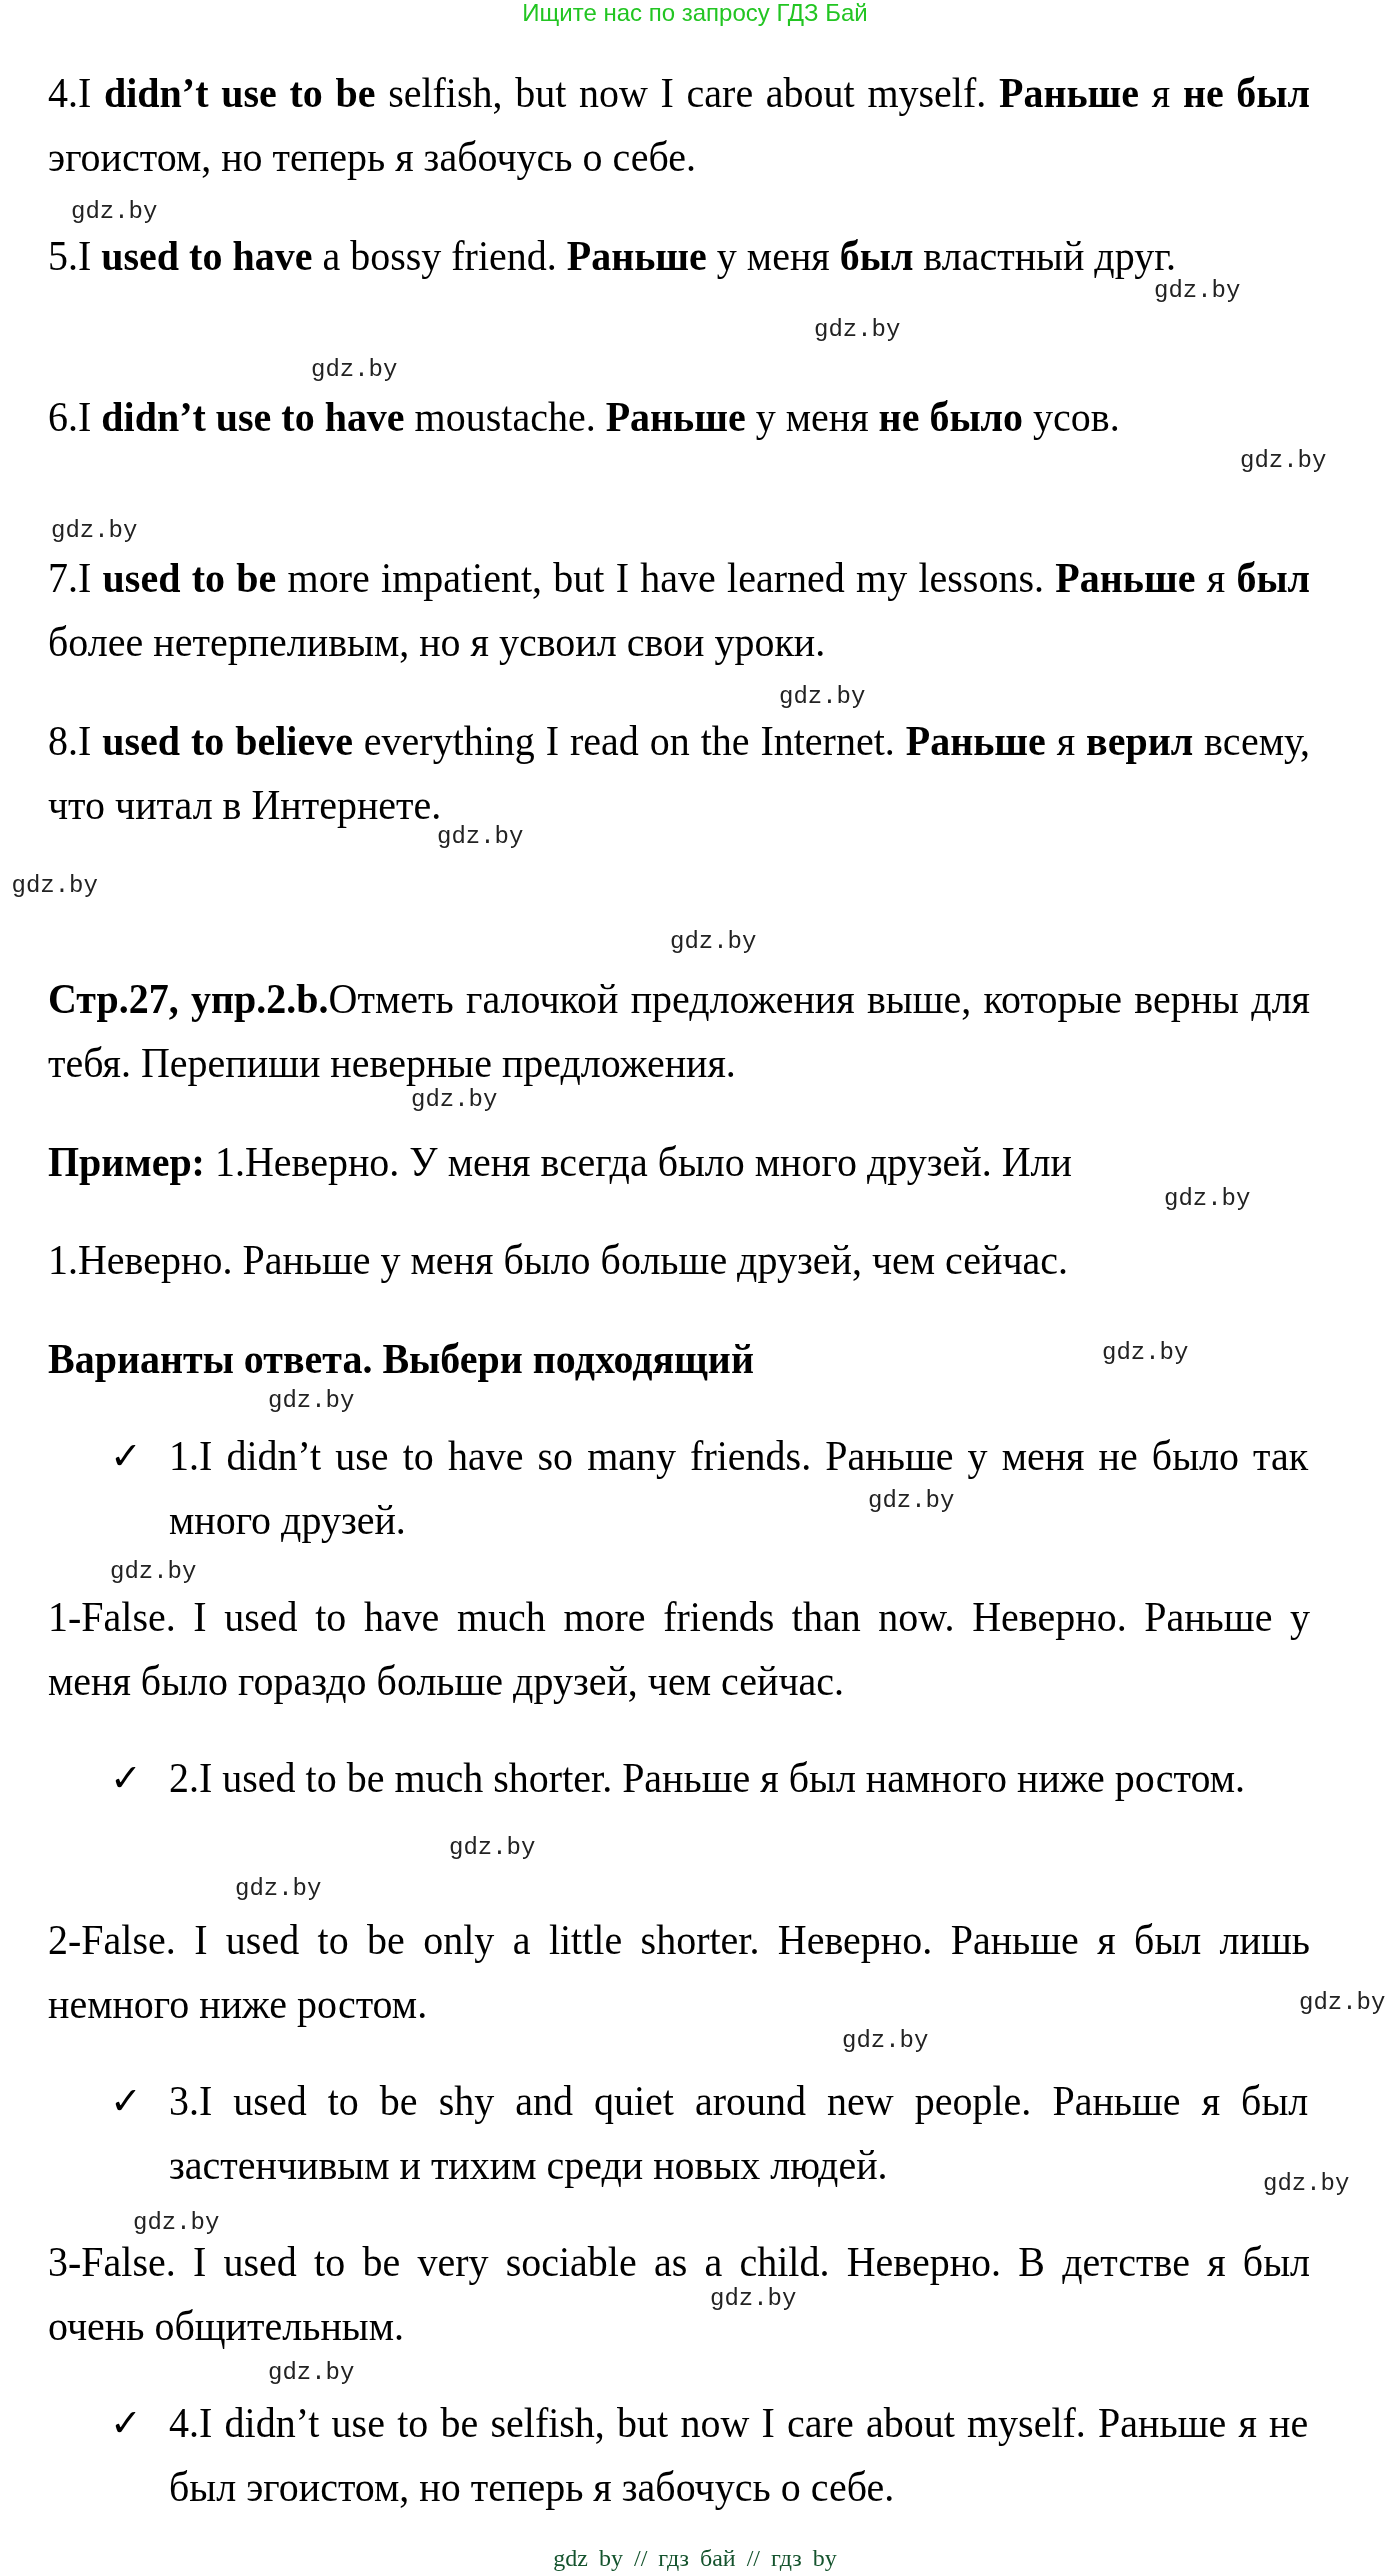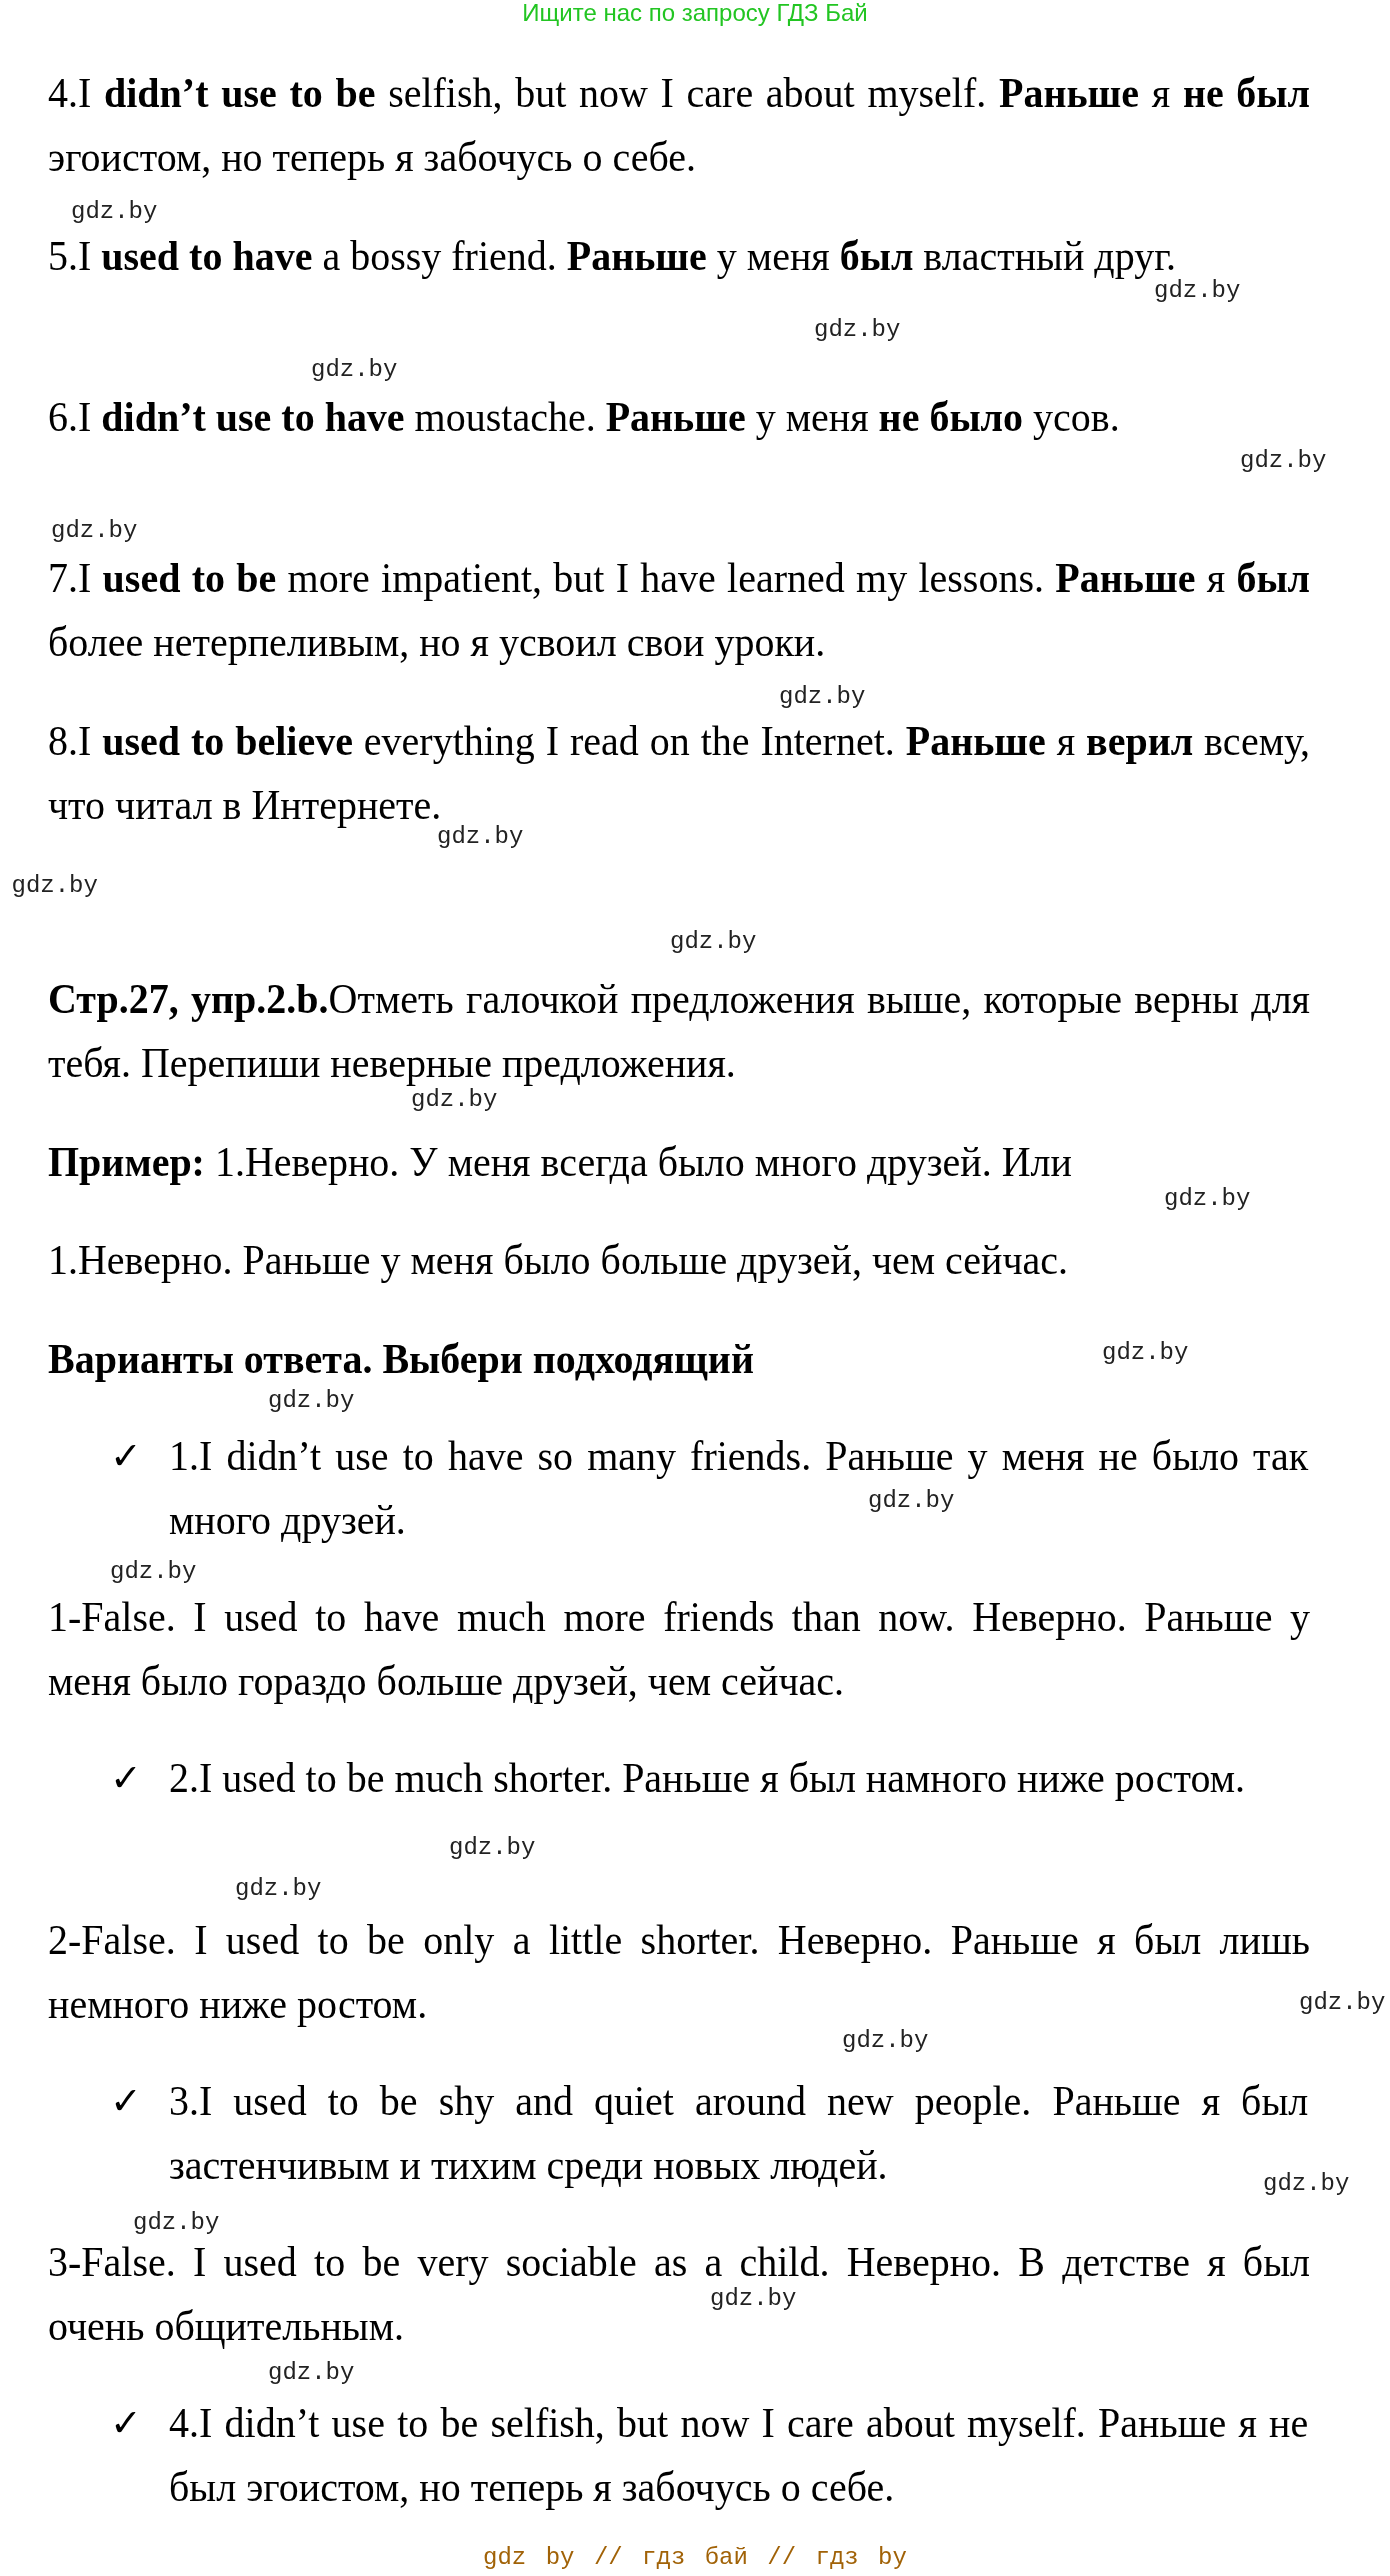--- a/index.html
+++ b/index.html
@@ -23,24 +23,24 @@
       font-family: "Liberation Sans", "DejaVu Sans", sans-serif;
       font-size: 24px;
       line-height: 25px;
       color: #22c522;
     }
     .footer-banner {
       position: absolute;
       left: 0; top: 2544px;
       width: 1390px;
       text-align: center;
-      font-family: Liberation Mono, monospace;
+      font-family: Liberation Serif, serif;
       font-size: 24px;
       line-height: 28px;
-      color: #a16207;
+      color: #14532d;
       word-spacing: 5px;
     }
     .para {
       position: absolute;
       left: 48px;
       width: 1261px;
       font-size: 43px;
       line-height: 64px;
       text-align: justify;
       text-align-last: left;

